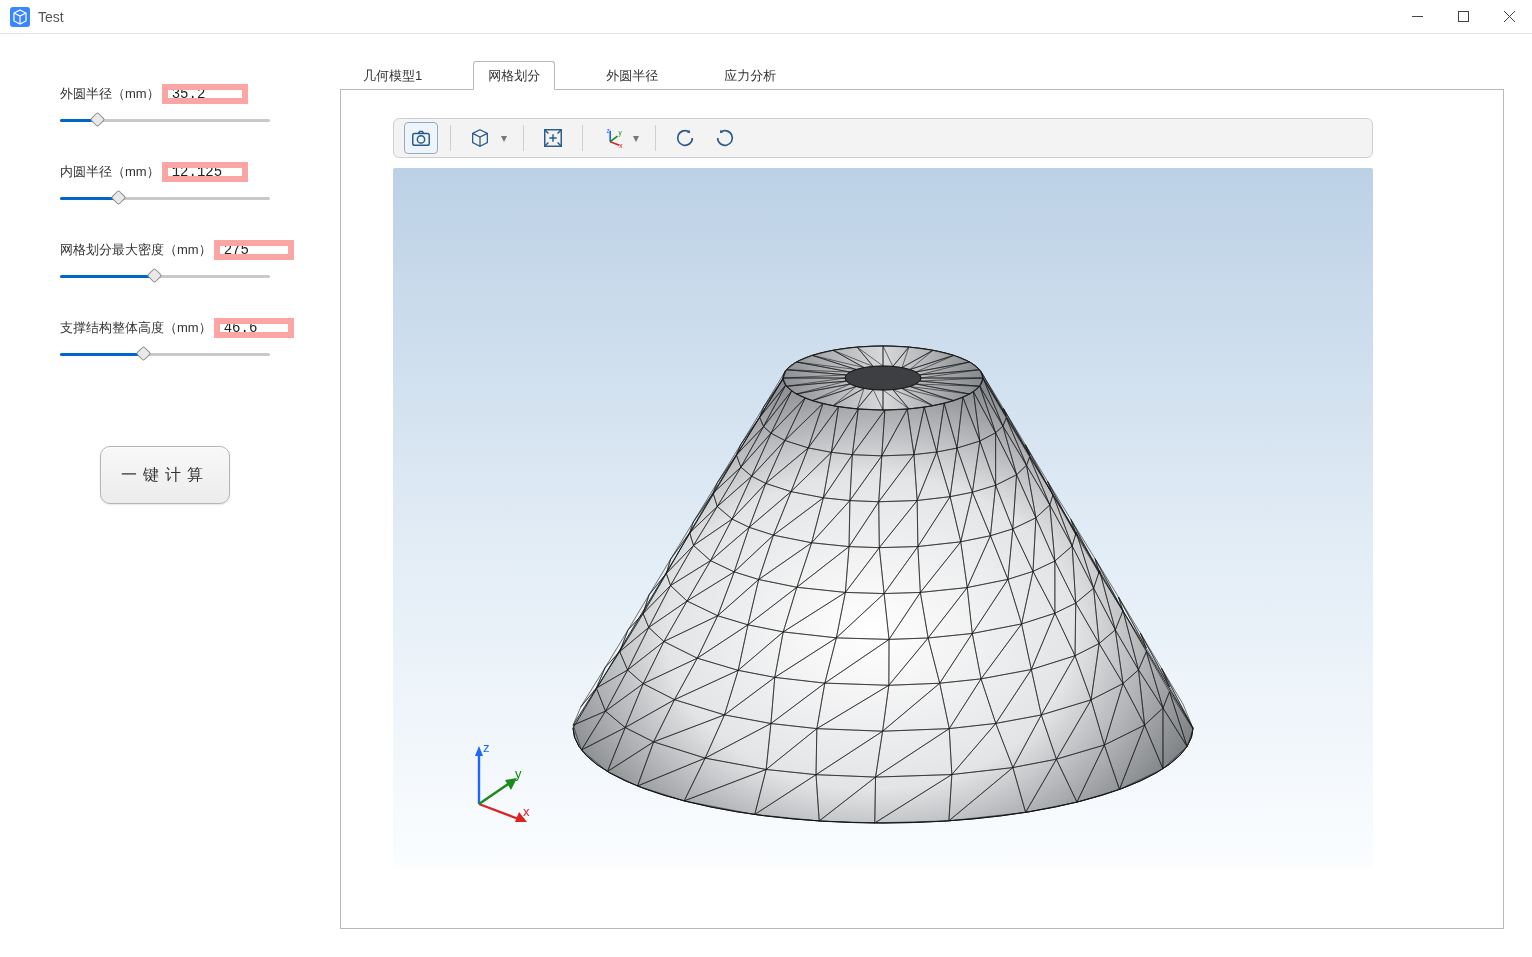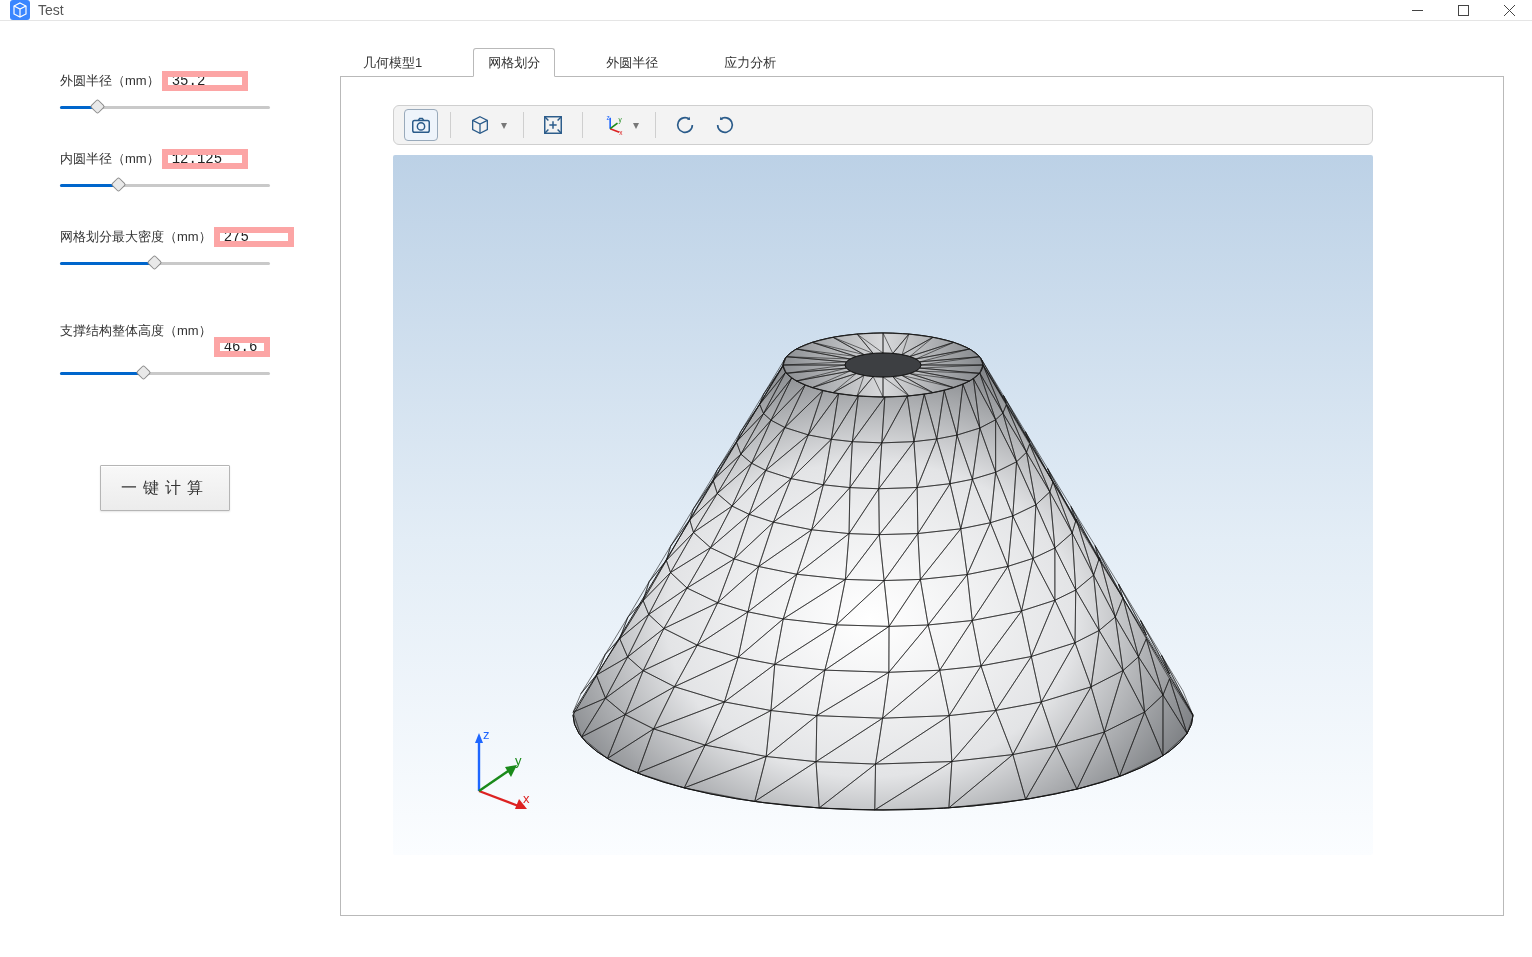--- a/index.html
+++ b/index.html
@@ -1,19 +1,19 @@
 <!DOCTYPE html>
 <html><head>
 <meta charset="utf-8">
 <style>
   * { box-sizing: border-box; margin: 0; padding: 0; }
   html, body { width: 1532px; height: 957px; font-family: "Microsoft YaHei", "Segoe UI", sans-serif; font-size: 12px; background: #fff; overflow: hidden; }
 
   
-  .titlebar { height: 21px; display: flex; align-items: center; border-bottom: 1px solid #e5e5e5; background: #fff; }
+  .titlebar { height: 34px; display: flex; align-items: center; border-bottom: 1px solid #e5e5e5; background: #fff; }
   .titlebar .app-icon { width: 20px; height: 20px; margin: 0 8px 0 10px; background:#3a86ff; border-radius:3px; position:relative; }
   .titlebar .app-icon::before { content:""; position:absolute; inset:4px; background:
     linear-gradient(#fff,#fff) center/10px 2px no-repeat,
     linear-gradient(#fff,#fff) center/2px 10px no-repeat; opacity:.0; }
   .titlebar .app-icon svg { position:absolute; inset:2px; }
   .titlebar .title { color:#555; font-size:14px; }
   .titlebar .spacer { flex:1; }
   .win-btn { width:46px; height:34px; display:flex; align-items:center; justify-content:center; color:#444; }
 
   
@@ -22,21 +22,21 @@
   .param { margin-bottom: 32px; }
   .param .row { display:flex; align-items:center; gap:2px; }
   .param label { color:#333; font-size:13px; white-space:nowrap; }
   .param input[type=text] { width: 86px; height:20px; border:6px solid #fca5a5; font-family:"Courier New",monospace; font-size:14px; padding:0 4px; color:#222; }
   .param .w120 { width: 130px; }
   .param .slider { margin-top:6px; height:20px; position:relative; width: 210px; }
   .slider .track { position:absolute; left:0; right:0; top:9px; height:3px; background:#c9c9c9; border-radius:2px; }
   .slider .fill  { position:absolute; left:0; top:9px; height:3px; background:#0066cc; border-radius:2px; }
   .slider .thumb { position:absolute; top:4px; width:11px; height:11px; background:#e9e9e9; border:1px solid #8a8a8a; border-radius:2px; transform: rotate(45deg); }
 
-  .compute-btn { margin: 50px 0 12px 40px; width:130px; height:46px; background: linear-gradient(#f8f8f8,#ececec); border:1px solid #b5b5b5; border-radius:1px; font-size:16px; letter-spacing:6px; color:#333; cursor:pointer; box-shadow: 0 1px 0 #fff inset, 0 1px 2px rgba(0,0,0,.1); }
+  .compute-btn { margin: 50px 0 12px 40px; width:130px; height:58px; background: linear-gradient(#f8f8f8,#ececec); border:1px solid #b5b5b5; border-radius:10px; font-size:16px; letter-spacing:6px; color:#333; cursor:pointer; box-shadow: 0 1px 0 #fff inset, 0 1px 2px rgba(0,0,0,.1); }
 
   
   .main { flex:1; display:flex; flex-direction:column; padding: 28px 28px 28px 0; }
   .tabs { height:28px; display:flex; align-items:flex-end; border-bottom:1px solid #b9b9b9; padding-left:8px;gap:34px; }
   .tab { padding:5px 14px 4px; font-size:13px; color:#333; border:1px solid transparent; border-bottom:none; margin-right:2px; cursor:pointer; }
   .tab.active { background:#fff; border-color:#b9b9b9; border-bottom:1px solid #fff; position:relative; top:1px; border-radius:3px 3px 0 0; }
 
   .canvas-wrap { flex:1; border:1px solid #b9b9b9; border-top:none; background:#fff; padding: 28px 0 0 52px; position:relative; }
 
   .toolbar { height:40px; display:flex; align-items:center; gap:6px; background:#f3f3f3; border:1px solid #cfcfcf; border-radius:6px; padding:0 10px; width: 980px; }
@@ -113,21 +113,21 @@
       <input type="text" class="" style="width: 80px;" value="275">
     </div>
     <div class="slider">
       <div class="track"></div>
       <div class="fill" style="width:45%"></div>
       <div class="thumb" style="left:calc(45% - 6px)"></div>
     </div>
       </div><div class="param">
     <div class="row">
       <label>支撑结构整体高度（mm）</label>
-      <input type="text" class="" style="width: 56px; margin-top: 32px;" value="46.6">
+      <input type="text" class="" style="width: 80px;" value="46.6">
     </div>
     <div class="slider">
       <div class="track"></div>
       <div class="fill" style="width:40%"></div>
       <div class="thumb" style="left:calc(40% - 6px)"></div>
     </div>
       </div><button class="compute-btn">一键计算</button></div>
 
   <div class="main">
     <div class="tabs" id="tabs-host">

